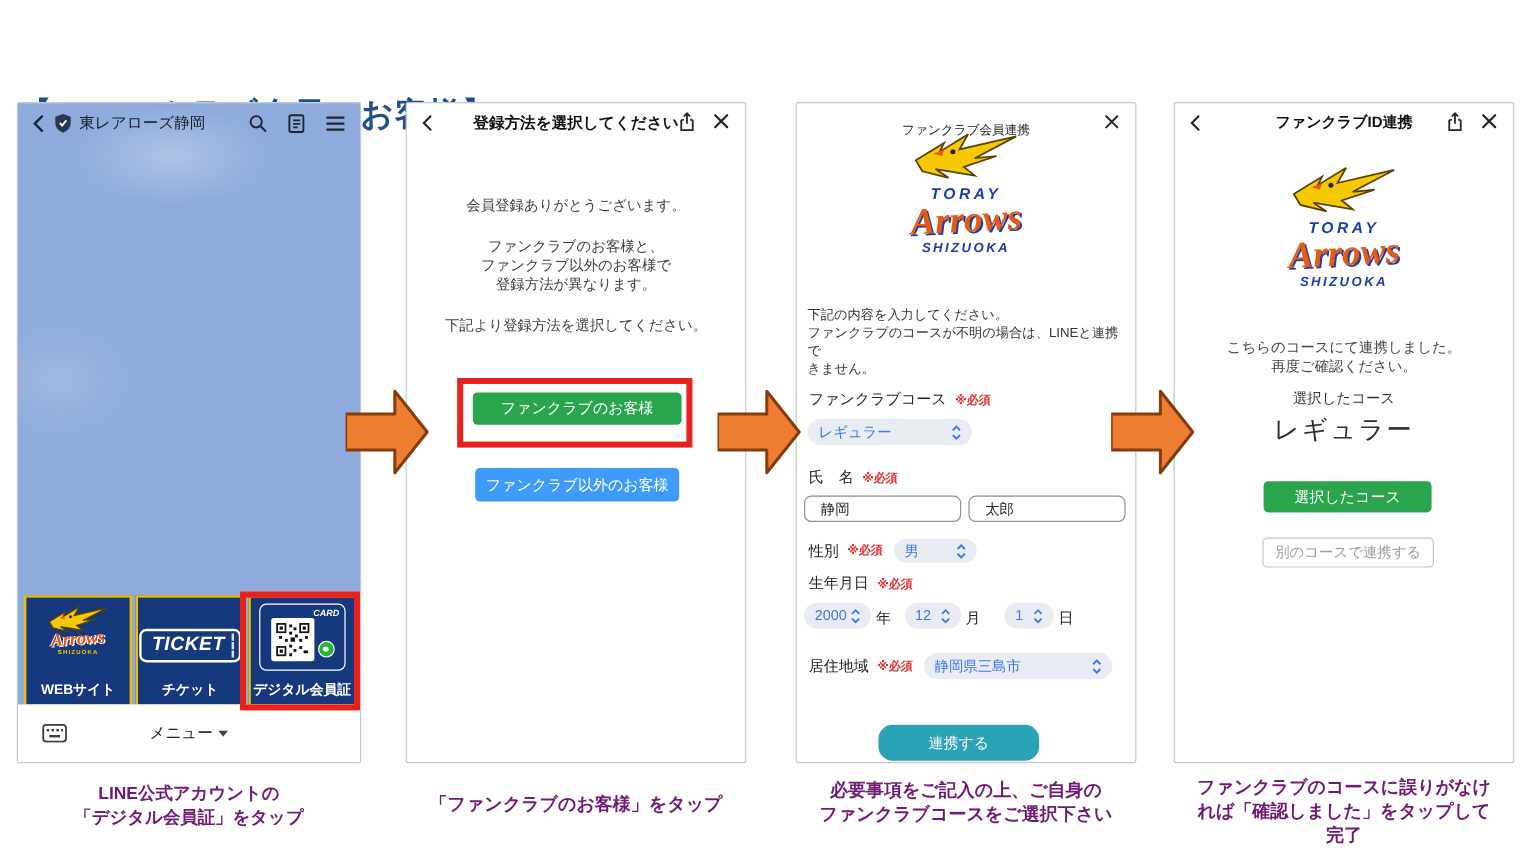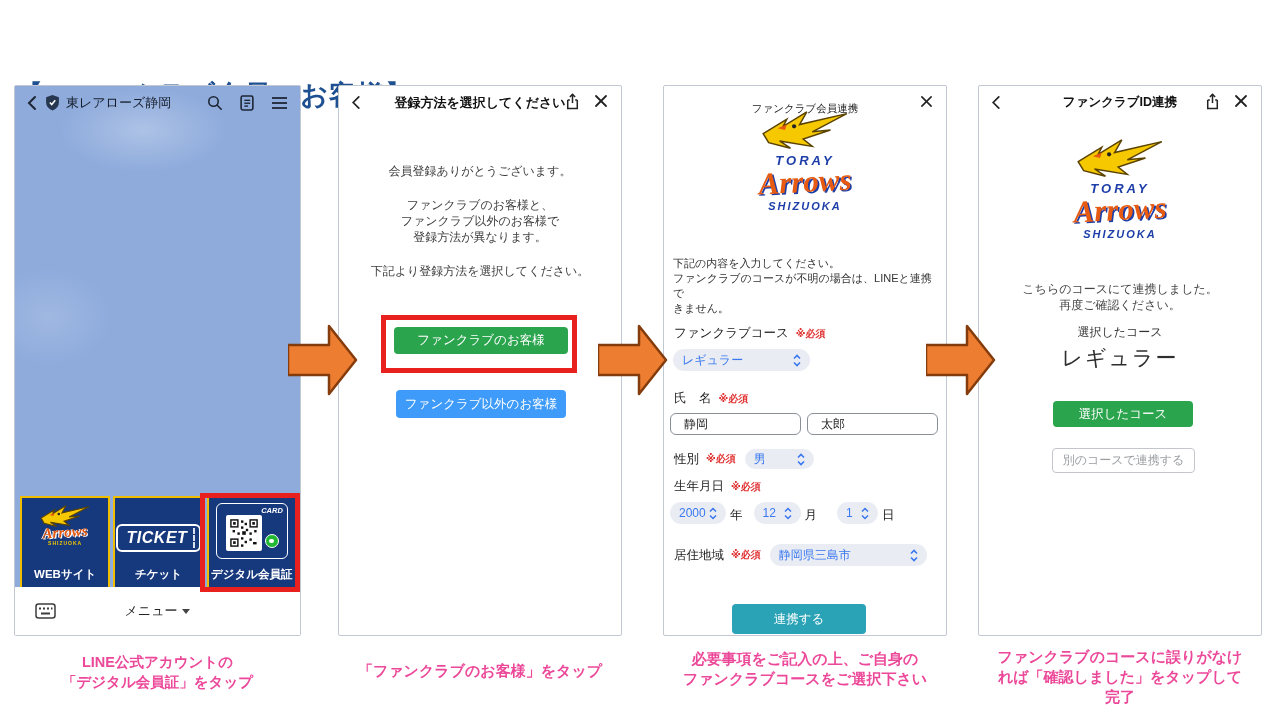--- a/index.html
+++ b/index.html
@@ -73,21 +73,21 @@
       display:flex; align-items:center; justify-content:space-between; padding:0 9px; height:22px; }
   .tinput { border:1.3px solid #8a8f98; border-radius:6px; font-size:12px; color:#222; background:#fff;
       display:flex; align-items:center; padding-left:13px; height:22px; position:absolute; }
   .unit { font-size:12.5px; color:#222; margin:0 4px; }
 
   
   .s4-center { position:absolute; left:0; right:0; text-align:center; }
 
   
   .flow-arrow { top:323px; z-index:6; }
-  .caption { text-align:center; font-size:15px; font-weight:bold; color:#ec4899; line-height:20px; }
+  .caption { text-align:center; font-size:15px; font-weight:bold; color:#701a75; line-height:20px; }
 </style>
 </head>
 <body>
 
 <div class="canvas">
 
   <div class="abs title">【ファンクラブ会員のお客様】</div>
 
   <div id="phone1" class="abs phone" style="left:14px;">
     <div class="p1-bg">
@@ -315,21 +315,21 @@
       <span class="req">※必須</span>
       <span class="pill" style="margin-left:9px; width:157px;">
         <span>静岡県三島市</span>
         <svg width="8" height="13" viewBox="0 0 8 13">
             <polyline points="1,4.5 4,1.5 7,4.5" fill="none" stroke="#3a77f0" stroke-width="1.6"></polyline>
             <polyline points="1,8.5 4,11.5 7,8.5" fill="none" stroke="#3a77f0" stroke-width="1.6"></polyline>
           </svg>
       </span>
     </div>
 
-    <button class="btn btn-teal" style="left:68px; top:518px; width:134px; height:30px;">連携する</button>
+    <button class="btn btn-teal" style="left:68px; top:518px; width:134px; height:30px;border-radius:12px;">連携する</button>
   </div>
 
   <div class="abs phone" style="left:978px;">
     <div class="ph-header">
       <svg class="icon-btn" style="left:12px; top:9px;" width="10" height="15" viewBox="0 0 10 16">
           <polyline points="8,2 2,8 8,14" fill="none" stroke="#222" stroke-width="1.8" stroke-linecap="round"></polyline>
         </svg>
       <div class="ph-title" style="font-size:12.5px;">ファンクラブID連携</div>
       <svg class="icon-btn" style="right:41px;" width="15" height="17" viewBox="0 0 14 16">
           <path d="M2.5 6.5 H4.5 M9.5 6.5 H11.5 M2.5 6.5 V14.5 H11.5 V6.5" fill="none" stroke="#222" stroke-width="1.4"></path>

